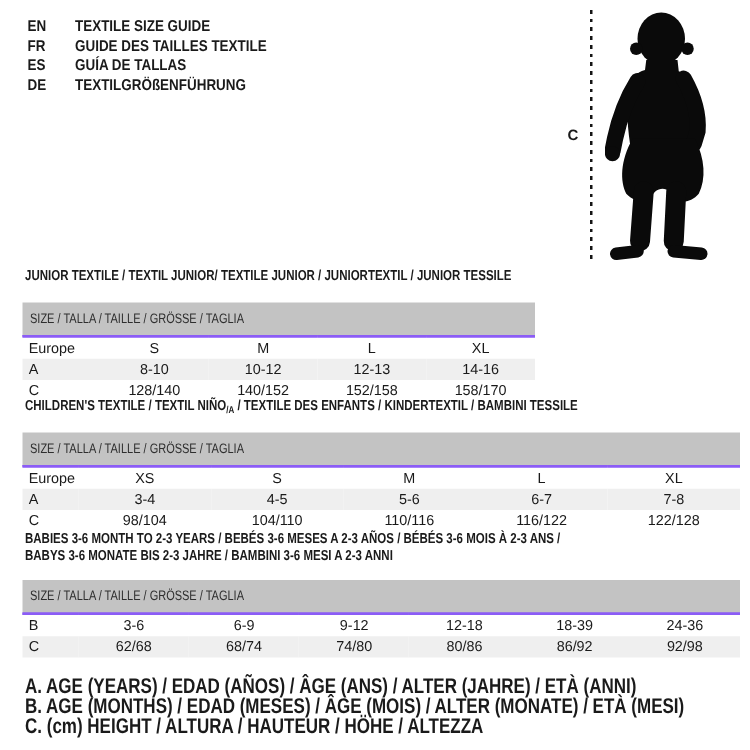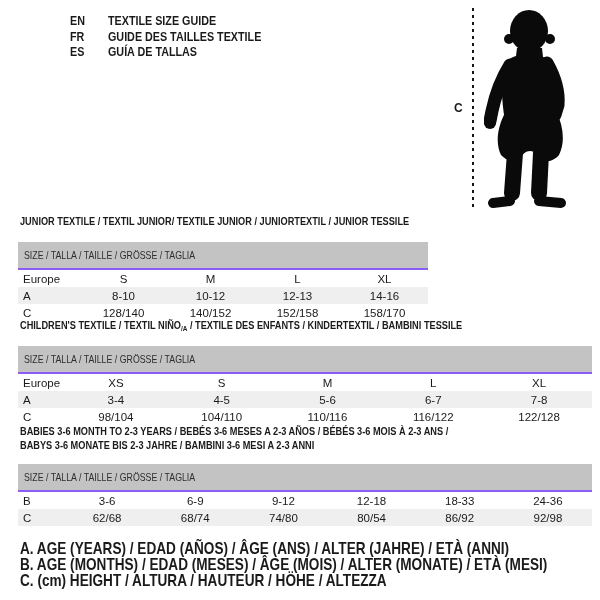--- a/index.html
+++ b/index.html
@@ -8,21 +8,21 @@
     background:#ffffff; color:#1a1a1a;
     font-family:"Liberation Sans", sans-serif;
     -webkit-font-smoothing:antialiased;
   }
   .abs { position:absolute; }
   .cond { display:inline-block; transform:scaleX(0.8); transform-origin:0 50%; white-space:nowrap; }
   .cond86 { display:inline-block; transform:scaleX(0.86); transform-origin:0 50%; white-space:nowrap; }
 
   
   .lang-block { left:22px; top:13px; }
-  .lang-row { display:flex; height:15.7px; align-items:center; font-weight:bold; font-size:12.5px;margin-left:48px; }
+  .lang-row { display:flex; height:15.7px; align-items:center; font-weight:bold; font-size:12.5px; }
   .lang-code { flex:0 0 38px; }
 
   
   .measure-line {
     left:472px; top:8px; width:2px; height:201px;
     background:repeating-linear-gradient(to bottom, #151515 0 3px, transparent 3px 7px);
   }
   .measure-label { left:454px; top:101px; font-size:12px; font-weight:bold; }
   .silhouette { left:484px; top:5px; }
 
@@ -55,20 +55,24 @@
     <span class="lang-code"><span class="cond86">EN</span></span>
     <span><span class="cond86">TEXTILE SIZE GUIDE</span></span>
   </div>
   <div class="lang-row">
     <span class="lang-code"><span class="cond86">FR</span></span>
     <span><span class="cond86">GUIDE DES TAILLES TEXTILE</span></span>
   </div>
   <div class="lang-row">
     <span class="lang-code"><span class="cond86">ES</span></span>
     <span><span class="cond86">GUÍA DE TALLAS</span></span>
+  </div>
+  <div class="lang-row">
+    <span class="lang-code"><span class="cond86">DE</span></span>
+    <span><span class="cond86">TEXTILGRÖßENFÜHRUNG</span></span>
   </div>
 </div>
 
 <div class="abs measure-line"></div>
 <div class="abs measure-label">C</div>
 <svg class="abs silhouette" width="100" height="206" viewBox="0 0 100 206" xmlns="http://www.w3.org/2000/svg">
   <g fill="#0a0a0a" stroke="#0a0a0a">
     <ellipse cx="45" cy="26" rx="19" ry="21" stroke="none"></ellipse>
     <circle cx="25" cy="34" r="5" stroke="none"></circle>
     <circle cx="66" cy="34" r="5" stroke="none"></circle>
@@ -191,29 +195,29 @@
       <th colspan="7"><span class="cond">SIZE / TALLA / TAILLE / GRÖSSE / TAGLIA</span></th>
     </tr>
   </thead>
   <tbody>
     <tr>
       <td class="lbl">B</td>
       <td>3-6</td>
       <td>6-9</td>
       <td>9-12</td>
       <td>12-18</td>
-      <td>18-33</td>
+      <td>18-39</td>
       <td>24-36</td>
     </tr>
     <tr class="stripe">
       <td class="lbl">C</td>
       <td>62/68</td>
       <td>68/74</td>
       <td>74/80</td>
-      <td>80/54</td>
+      <td>80/86</td>
       <td>86/92</td>
       <td>92/98</td>
     </tr>
   </tbody>
 </table>
 
 <div class="footnote" style="top:539px">
   <span class="cond">A. AGE (YEARS) / EDAD (AÑOS) / ÂGE (ANS) / ALTER (JAHRE) / ETÀ (ANNI)</span>
 </div>
 <div class="footnote" style="top:555px">

